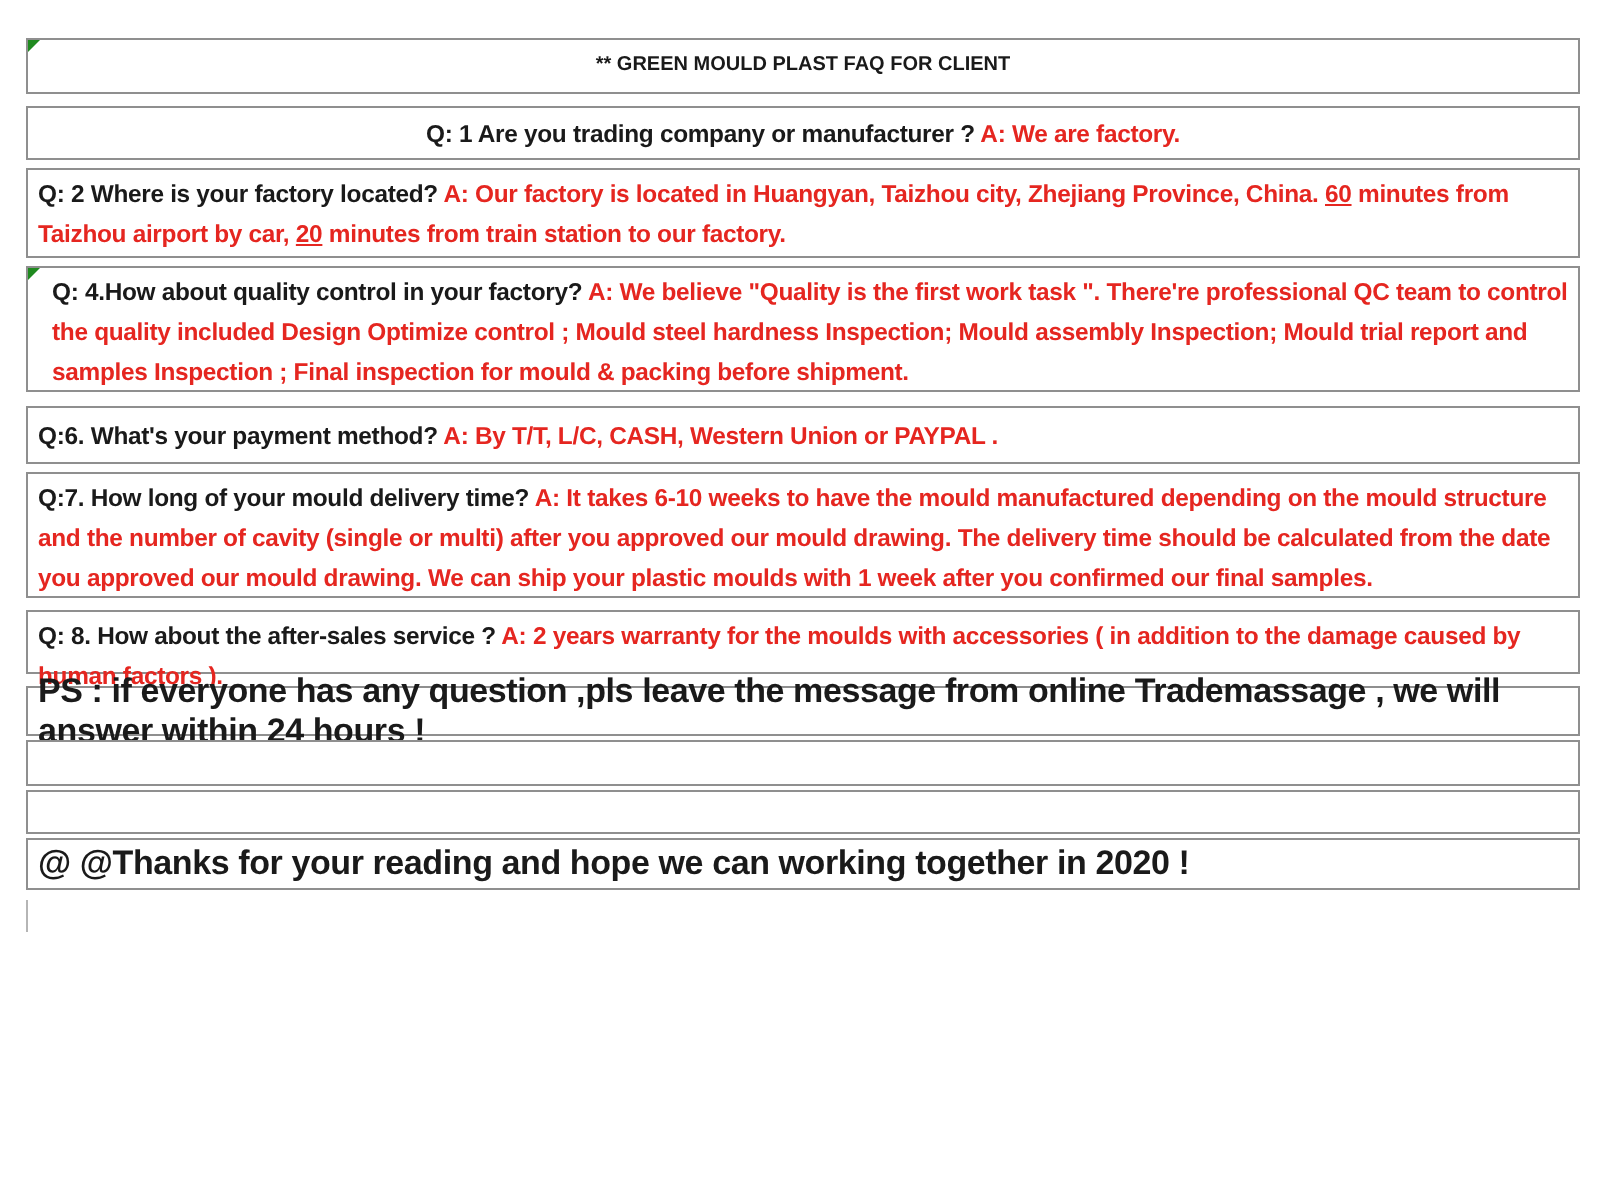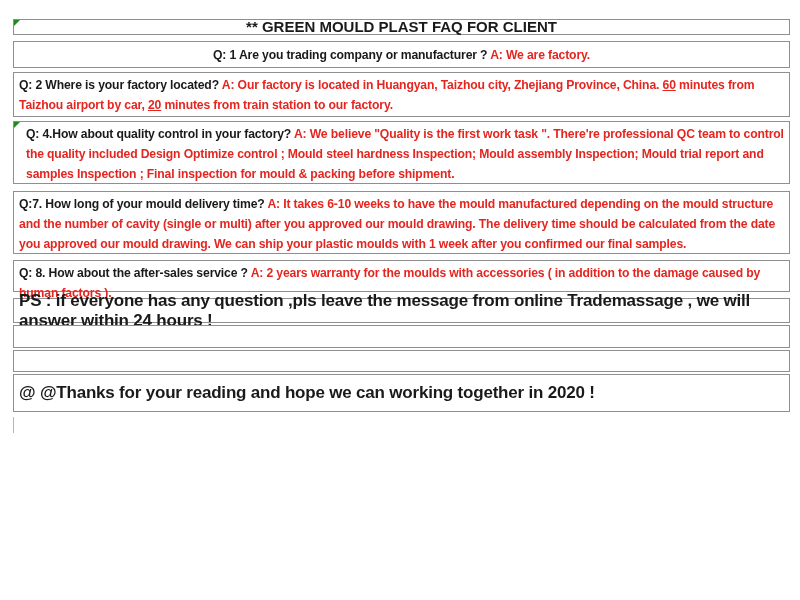--- a/index.html
+++ b/index.html
@@ -16,22 +16,22 @@
   .sheet{position:absolute;left:13px;top:19px;width:777px;}
   .row{
     position:relative;box-sizing:border-box;background:#fff;
     border:1px solid var(--border-color);
     padding:2px 5px;
     font-weight:700;font-size:12.2px;line-height:20px;
     color:var(--q-color);letter-spacing:-0.15px;
   }
   .center{display:flex;align-items:center;padding-top:0;padding-bottom:0;}
   .title-row{
-    height:16px;justify-content:center;text-align:center;
-    font-size:15px;letter-spacing:0;
+    height:28px;justify-content:center;text-align:center;
+    font-size:10px;letter-spacing:0;
   }
   .ans{color:var(--a-color);}
   .u{text-decoration:underline;}
   .marker{
     position:absolute;left:0;top:0;width:0;height:0;
     border-top:6px solid var(--marker-color);
     border-right:6px solid transparent;
   }
   .note{font-size:17px;letter-spacing:-0.2px;}
   .stub{
@@ -44,21 +44,21 @@
   .r-q2{height:45px;margin-bottom:4px;}
   .r-q3{height:44px;margin-bottom:5px;}
   .r-q4{height:63px;margin-bottom:7px;padding-left:12px;}
   .r-q5{height:43px;margin-bottom:5px;}
   .r-q6{height:29px;margin-bottom:4px;}
   .r-q7{height:63px;margin-bottom:6px;}
   .r-q8{height:32px;margin-bottom:6px;}
   .r-ps{height:25px;margin-bottom:2px;}
   .r-e1{height:23px;margin-bottom:2px;}
   .r-e2{height:22px;margin-bottom:2px;}
-  .r-thanks{height:38px;margin-bottom:5px;}
+  .r-thanks{height:26px;margin-bottom:5px;}
 </style>
 </head>
 <body style="background: rgb(255, 255, 255);">
 
 <div class="sheet">
 
   <div class="row center title-row r-title">
     <span class="marker"></span>
     <span>** GREEN MOULD PLAST FAQ FOR CLIENT</span>
   </div>
@@ -71,20 +71,23 @@
     <span>Q: 2 Where is your factory located? </span><span class="ans"><span>A: Our factory is located in Huangyan, Taizhou city, Zhejiang Province, China. </span><span class="u">60</span><span> minutes from Taizhou airport by car, </span><span class="u">20</span><span> minutes from train station to our factory.</span></span>
   </div>
 
 
   <div class="row r-q4">
     <span class="marker"></span>
     <span>Q: 4.How about quality control in your factory? </span><span class="ans">A: We believe "Quality is the first work task ". There're professional QC team to control the quality included Design Optimize control ;  Mould steel hardness Inspection; Mould assembly Inspection;  Mould trial report and samples Inspection ; Final inspection for mould &amp; packing before shipment.</span>
   </div>
 
 
+  <div class="row center r-q6">
+    <span><span>Q:6. What's your payment method? </span><span class="ans">A: By T/T, L/C, CASH, Western Union or PAYPAL .</span></span>
+  </div>
 
   <div class="row r-q7">
     <span>Q:7. How long of your mould delivery time? </span><span class="ans">A:  It takes 6-10 weeks to have the mould manufactured depending on the mould structure and the number of cavity (single or multi) after you approved our mould drawing. The delivery time should be calculated from the date you approved our mould drawing. We can ship your plastic moulds with 1 week after you confirmed our final samples.</span>
   </div>
 
   <div class="row r-q8">
     <span>Q: 8. How about the after-sales service ? </span><span class="ans">A: 2 years warranty for the moulds with accessories ( in addition to the damage caused by human factors ).</span>
   </div>
 
   <div class="row center note r-ps">

